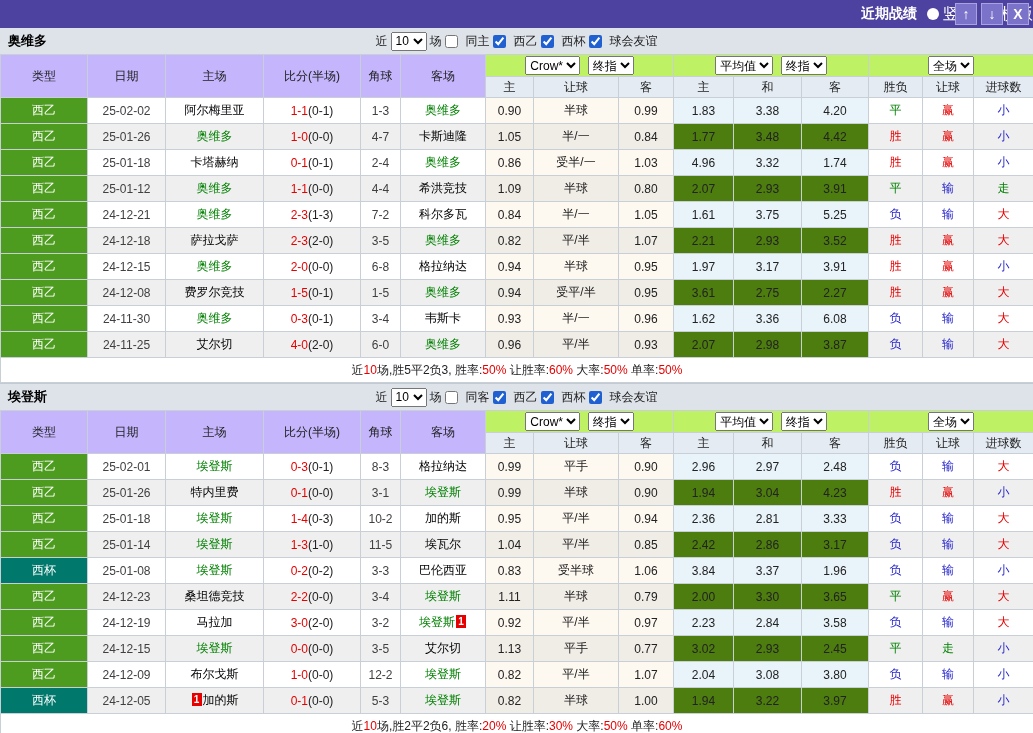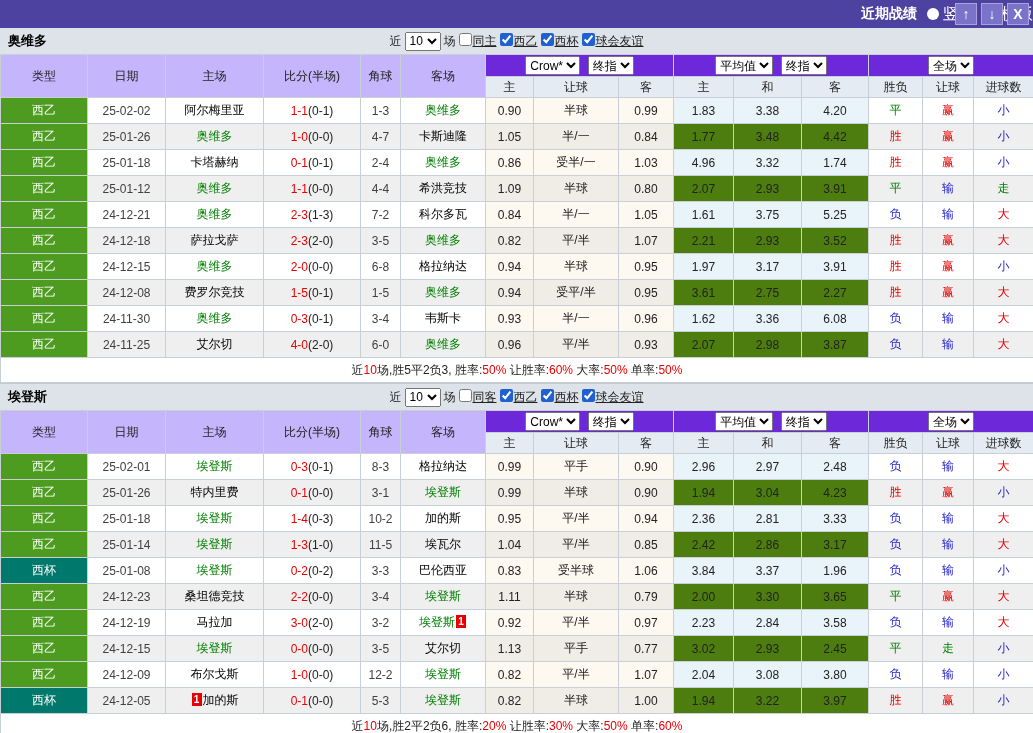--- a/index.html
+++ b/index.html
@@ -18,29 +18,29 @@
   .tb-btn{width:22px;height:22px;background:#7b72c9;border:1px solid #a9a2dd;color:#fff;
     display:flex;align-items:center;justify-content:center;font-size:14px;font-weight:bold;cursor:pointer;box-sizing:border-box;}
 
   
   section{border-top:1px solid #c3cad2;}
   section:first-of-type{border-top:none;}
   .filter-row{height:26px;background:#dee3ea;display:flex;align-items:center;position:relative;}
   .team-name{margin-left:8px;font-size:13px;font-weight:bold;color:#000;}
   .filter-controls{position:absolute;left:50%;transform:translateX(-50%);display:flex;align-items:center;gap:3px;font-size:12px;color:#222;white-space:nowrap;}
   .filter-controls select{font-size:12px;height:19px;}
-  .cb{display:inline-flex;align-items:flex-start;gap:1px;cursor:pointer;text-decoration:underline;}
+  .cb{display:inline-flex;align-items:center;gap:8px;cursor:pointer;}
   .cb input{width:13px;height:13px;margin:0;accent-color:#2060d0;}
 
   
   table{border-collapse:collapse;table-layout:fixed;width:1033px;font-size:12px;}
   th,td{border:1px solid #c9cfd6;text-align:center;padding:0;overflow:hidden;white-space:nowrap;}
   thead th{font-weight:normal;color:#222;}
   thead .span-th{background:#c4b5fd;height:42px;}
-  thead .grp{background:#6d28d9;height:21px;}
+  thead .grp{background:#bef264;height:21px;}
   thead .grp select{font-size:12px;height:19px;margin:0 2px;}
   thead .label-row th{background:#e4ebf3;height:20px;}
   tbody td{height:25px;color:#222;}
   tr.odd{background:#fff;}
   tr.even{background:#efefef;}
   td.type{color:#fff;font-size:12px;}
   .t-liga{background:#4e9c1f;}
   .t-cup{background:#00786c;}
   td.date,td.corner{color:#404040;}
   .ft{color:#e60000;}

